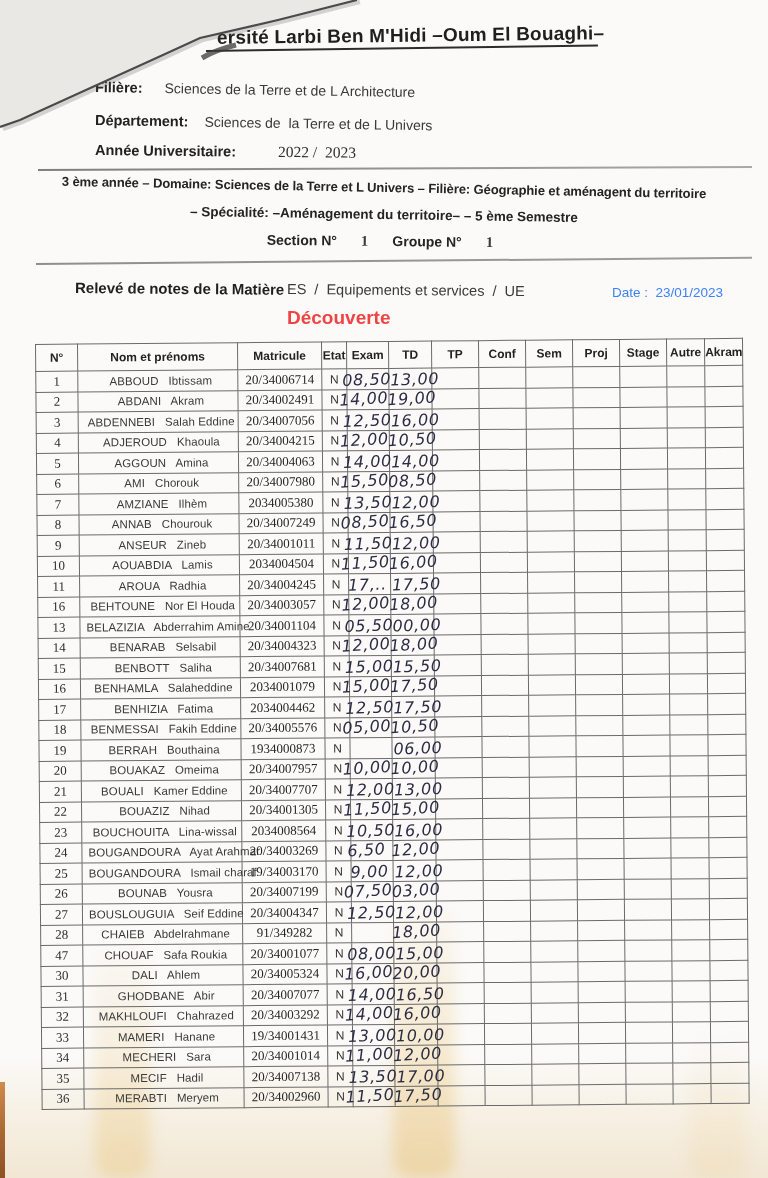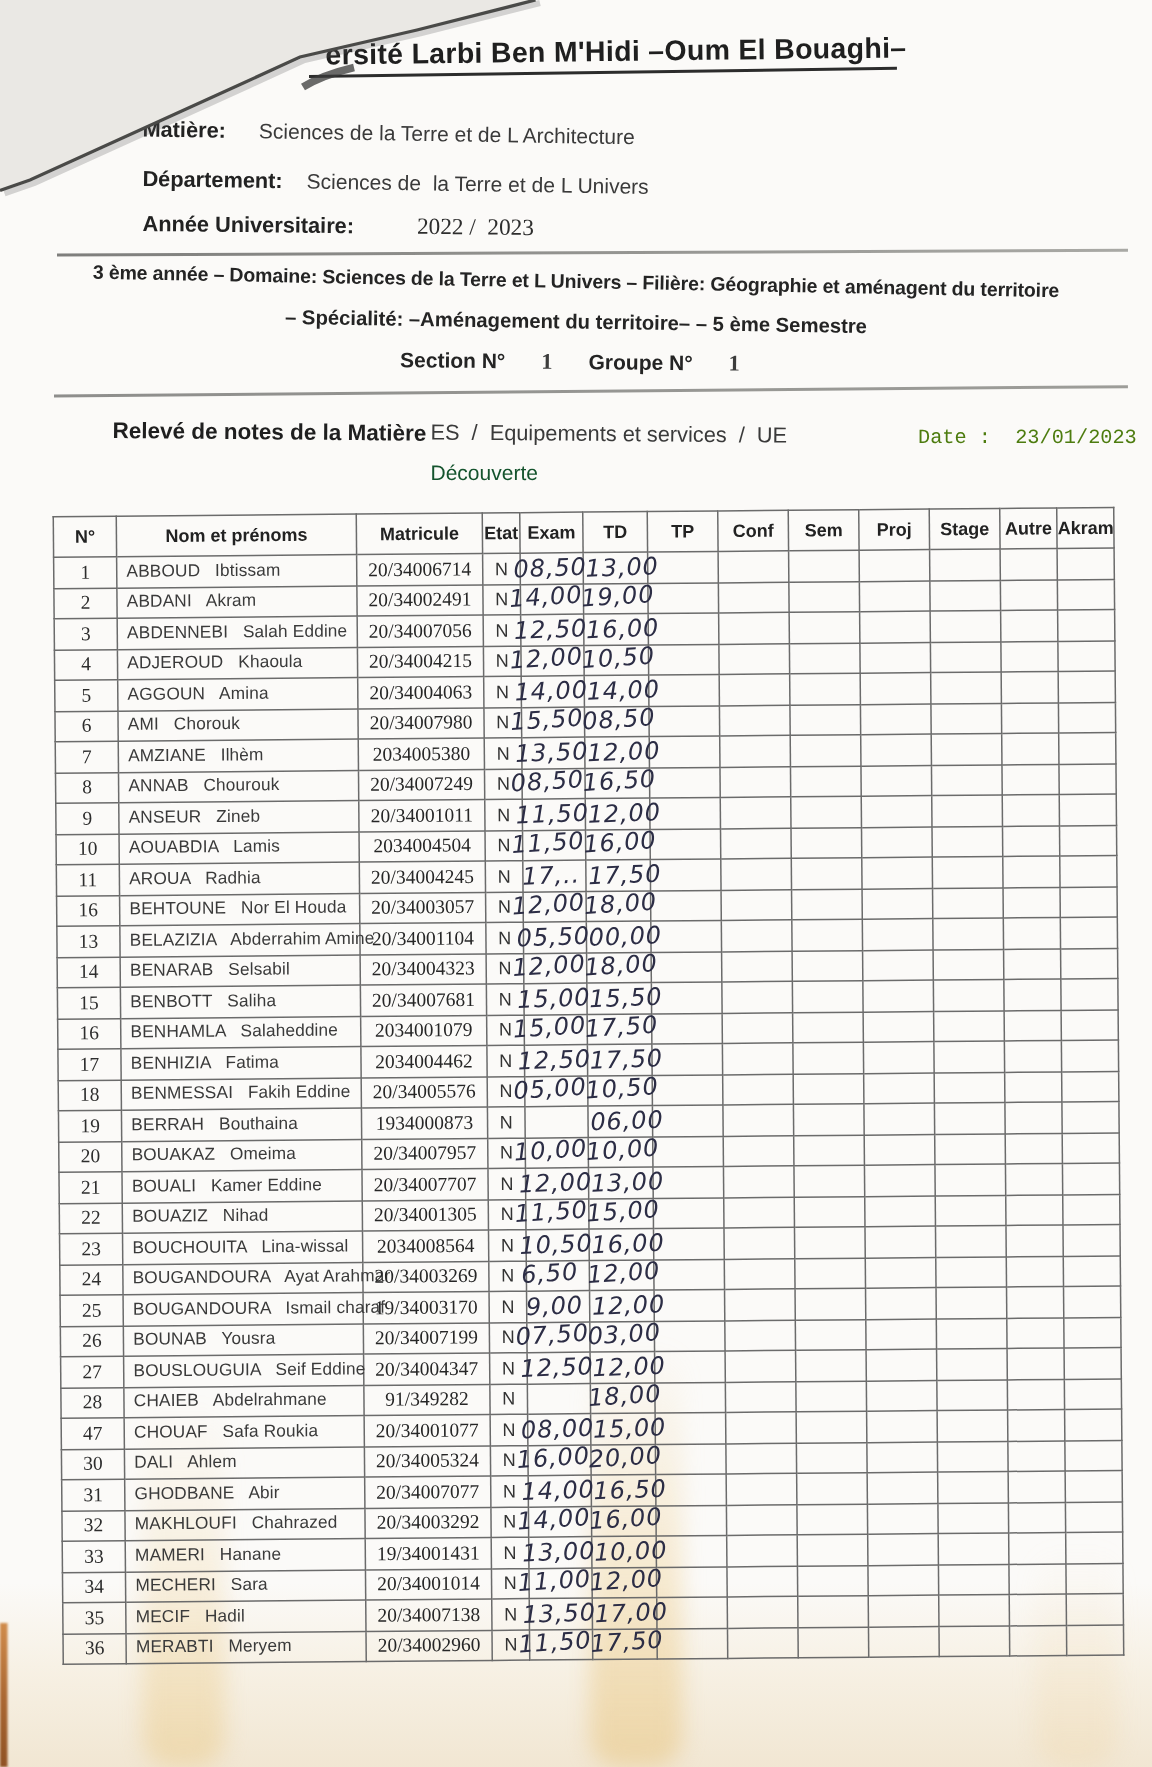--- a/index.html
+++ b/index.html
@@ -42,32 +42,32 @@
   .sep2{left:36px;top:263px;width:716px;background:linear-gradient(90deg,#8e8e8c,#9d9d99);transform:rotate(-0.5deg);}
   .blockline{left:50%;white-space:nowrap;font-weight:bold;color:#242424;transform-origin:center;}
   .filiere{top:180px;font-size:13px;letter-spacing:-0.1px;transform:translateX(-50%) rotate(1.1deg);}
   .specialite{top:207px;font-size:13.5px;transform:translateX(-50%) rotate(0.9deg);}
   .sectionrow{top:233px;font-size:14px;transform:translateX(-50%) rotate(0.6deg);display:flex;gap:16px;align-items:baseline;}
   .sec-val{font-family:"Liberation Serif",serif;font-size:15px;color:#3c3c3c;padding:0 8px;}
   .releve-label{left:75px;top:279px;font-weight:bold;font-size:15px;color:#1f1f1f;white-space:nowrap;
     transform:rotate(0.5deg);transform-origin:left center;}
   .matiere{left:287px;top:281px;font-size:14.5px;color:#3a3a3a;white-space:pre;
     transform:rotate(0.5deg);transform-origin:left center;}
-  .decouverte{left:287px;top:307px;font-size:14px;color:#14532d;}
-  .dateline{left:612px;top:285px;font-family:Liberation Mono, monospace;font-size:13.5px;color:#4d7c0f;white-space:pre;}
+  .decouverte{left:287px;top:307px;font-size:19px;color:#ef4444;font-weight:bold;}
+  .dateline{left:612px;top:285px;font-family:Liberation Sans, sans-serif;font-size:13.5px;color:#3b82f6;white-space:pre;}
   
   .table-wrap{left:35px;top:344px;transform:rotate(-0.5deg);transform-origin:left top;}
   table{border-collapse:collapse;table-layout:fixed;width:707px;}
   th,td{border:1px solid #6b6b6b;padding:0;overflow:visible;}
   table{border:1.5px solid #585858;}
   thead tr{height:27px;}
   tbody tr{height:20.5px;}
   th{font-size:12px;font-weight:bold;color:#222;text-align:center;}
   .c-n{font-family:"Liberation Serif",serif;font-size:13px;color:#2d2d2d;text-align:center;}
-  .c-name{font-size:11.5px;color:#3a3a3a;padding-left:6px;white-space:pre;letter-spacing:0.1px;}
+  .c-name{font-size:11.5px;color:#3a3a3a;padding-left:6px;white-space:pre;letter-spacing:0.1px;text-align:center;}
   .c-mat{font-family:"Liberation Serif",serif;font-size:13px;color:#262626;text-align:center;white-space:nowrap;}
   .c-etat{font-size:12px;color:#333;text-align:center;}
   .c-hw{text-align:center;}
   .hw{display:inline-block;font-family:"DejaVu Sans",sans-serif;font-style:italic;font-weight:500;
     font-size:16px;color:#2c2d45;letter-spacing:0.6px;white-space:nowrap;line-height:14px;}
   tbody tr:nth-child(odd) .hw{transform:rotate(-1.6deg) translate(1px,1px);}
   tbody tr:nth-child(even) .hw{transform:rotate(-3deg) translate(-2px,0);}
   .hw-exam{margin-left:-6px;}
 </style>
 </head>
@@ -83,21 +83,21 @@
 <div class="abs title-underline"></div>
 
 <svg class="abs fold-svg" width="768" height="140" viewBox="0 0 768 140">
   <polygon points="0,0 357,0 278,20 200,38 163,55 97,85 20,120 0,127" fill="#eae8e4"></polygon>
   <polyline points="360,2 281,22 203,40 166,57 100,87 23,122 3,129" fill="none" stroke="rgba(90,90,90,0.25)" stroke-width="4"></polyline>
   <polyline points="357,0 278,20 200,38 163,55 97,85 20,120 0,127" fill="none" stroke="#4a4a48" stroke-width="2.2"></polyline>
   <path d="M 236 45 Q 215 50 202 58" stroke="#3a3a3a" stroke-width="5" fill="none" opacity="0.75"></path>
 </svg>
 
 <div class="abs info-line line-faculte">
-  <span class="info-label">Matière:</span><span class="info-value">Sciences de la Terre et de L Architecture</span>
+  <span class="info-label">Filière:</span><span class="info-value">Sciences de la Terre et de L Architecture</span>
 </div>
 <div class="abs info-line line-departement">
   <span class="info-label">Département:</span><span class="info-value">Sciences de  la Terre et de L Univers</span>
 </div>
 <div class="abs info-line line-annee">
   <span class="info-label">Année Universitaire:</span><span class="info-value">2022 /  2023</span>
 </div>
 
 <div class="abs sep sep1"></div>
 

